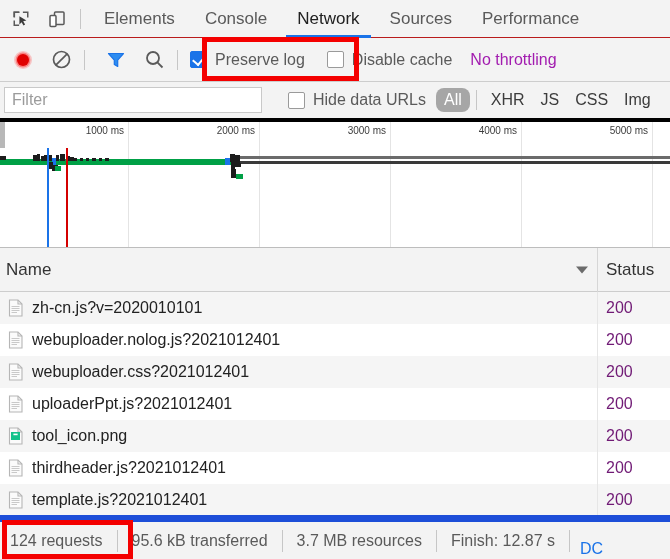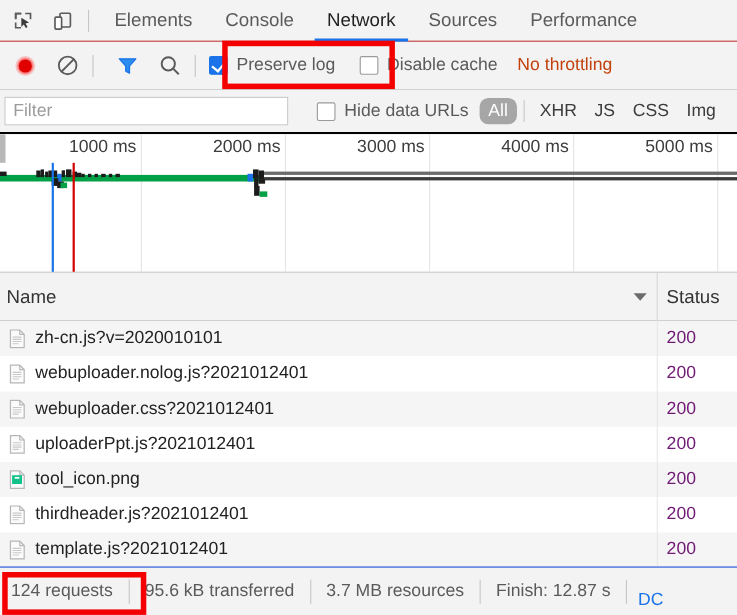--- a/index.html
+++ b/index.html
@@ -64,28 +64,28 @@
     position: relative;
   }
   .cbox.on { background: #1a73e8; border-color: #1a73e8; }
   .cbox.on::after {
     content: ""; position: absolute;
     left: 4px; top: 1px; width: 6px; height: 10px;
     border-right: 2.3px solid #fff; border-bottom: 2.3px solid #fff;
     transform: rotate(40deg);
   }
   .throttle {
-    font-size: 16px; color: #c2410c; white-space: nowrap; cursor: pointer;
+    font-size: 16px; color: #a21caf; white-space: nowrap; cursor: pointer;
   }
 
   
   .filterbar {
     position: absolute; left: 0; top: 82px; width: 670px; height: 40px;
     background: #f3f3f3;
-    border-bottom: 2px solid #000000;
+    border-bottom: 4px solid #000000;
     display: flex; align-items: center;
   }
   .filter-input {
     width: 258px; height: 26px; margin-left: 4px;
     background: #fff; border: 1px solid #c9c9c9;
     font-size: 16px; color: #9b9b9b;
     padding: 0 7px; line-height: 24px;
     font-family: "Liberation Sans", sans-serif;
   }
   .filter-input::placeholder { color: #9b9b9b; opacity: 1; }
@@ -98,21 +98,21 @@
   .pdiv { width: 1px; height: 20px; background: #c6c6c6; margin: 0 6px; }
 
   
   .overview {
     position: absolute; left: 0; top: 122px; width: 670px; height: 126px;
     background: #ffffff; border-bottom: 1px solid #bdbdbd;
     overflow: hidden;
   }
   .ov-ruler { position: absolute; left: 0; top: 0; width: 670px; height: 28px; }
   .tick-label {
-    position: absolute; top: 3px; font-size: 16px; color: #3c3c3c;
+    position: absolute; top: 3px; font-size: 10px; color: #3c3c3c;
     transform: translateX(-100%); padding-right: 4px; white-space: nowrap;
   }
   .gridline {
     position: absolute; top: 0; width: 1px; height: 126px; background: #e4e4e4;
   }
   .ov-left-handle {
     position: absolute; left: 0; top: 0; width: 5px; height: 26px;
     background: #b8b8b8;
   }
   .evline { position: absolute; width: 1.5px; top: 26px; height: 100px; }
@@ -155,21 +155,21 @@
   .fname { font-size: 16px; color: #222; white-space: nowrap; }
   .cell-status {
     flex: 1; height: 32px; display: flex; align-items: center;
     padding-left: 8px; font-size: 16px; color: #701a75;
   }
   .ficon { width: 16px; height: 18px; flex: none; }
 
   
   .statusbar {
     position: absolute; left: 0; top: 515px; width: 670px; height: 44px;
-    background: #f3f3f3; border-top: 1px solid #1d4ed8;
+    background: #f3f3f3; border-top: 7px solid #1d4ed8;
     display: flex; align-items: center;
   }
   .sb-item {
     font-size: 16px; color: #5a5a5a; white-space: nowrap; padding: 0 14px;
   }
   .sb-item.first { padding-left: 10px; }
   .sb-item.blue { color: #1a73e8; padding: 0 10px; margin-top: 16px; }
   .sb-div { width: 1px; height: 22px; background: #c6c6c6; }
 
   

